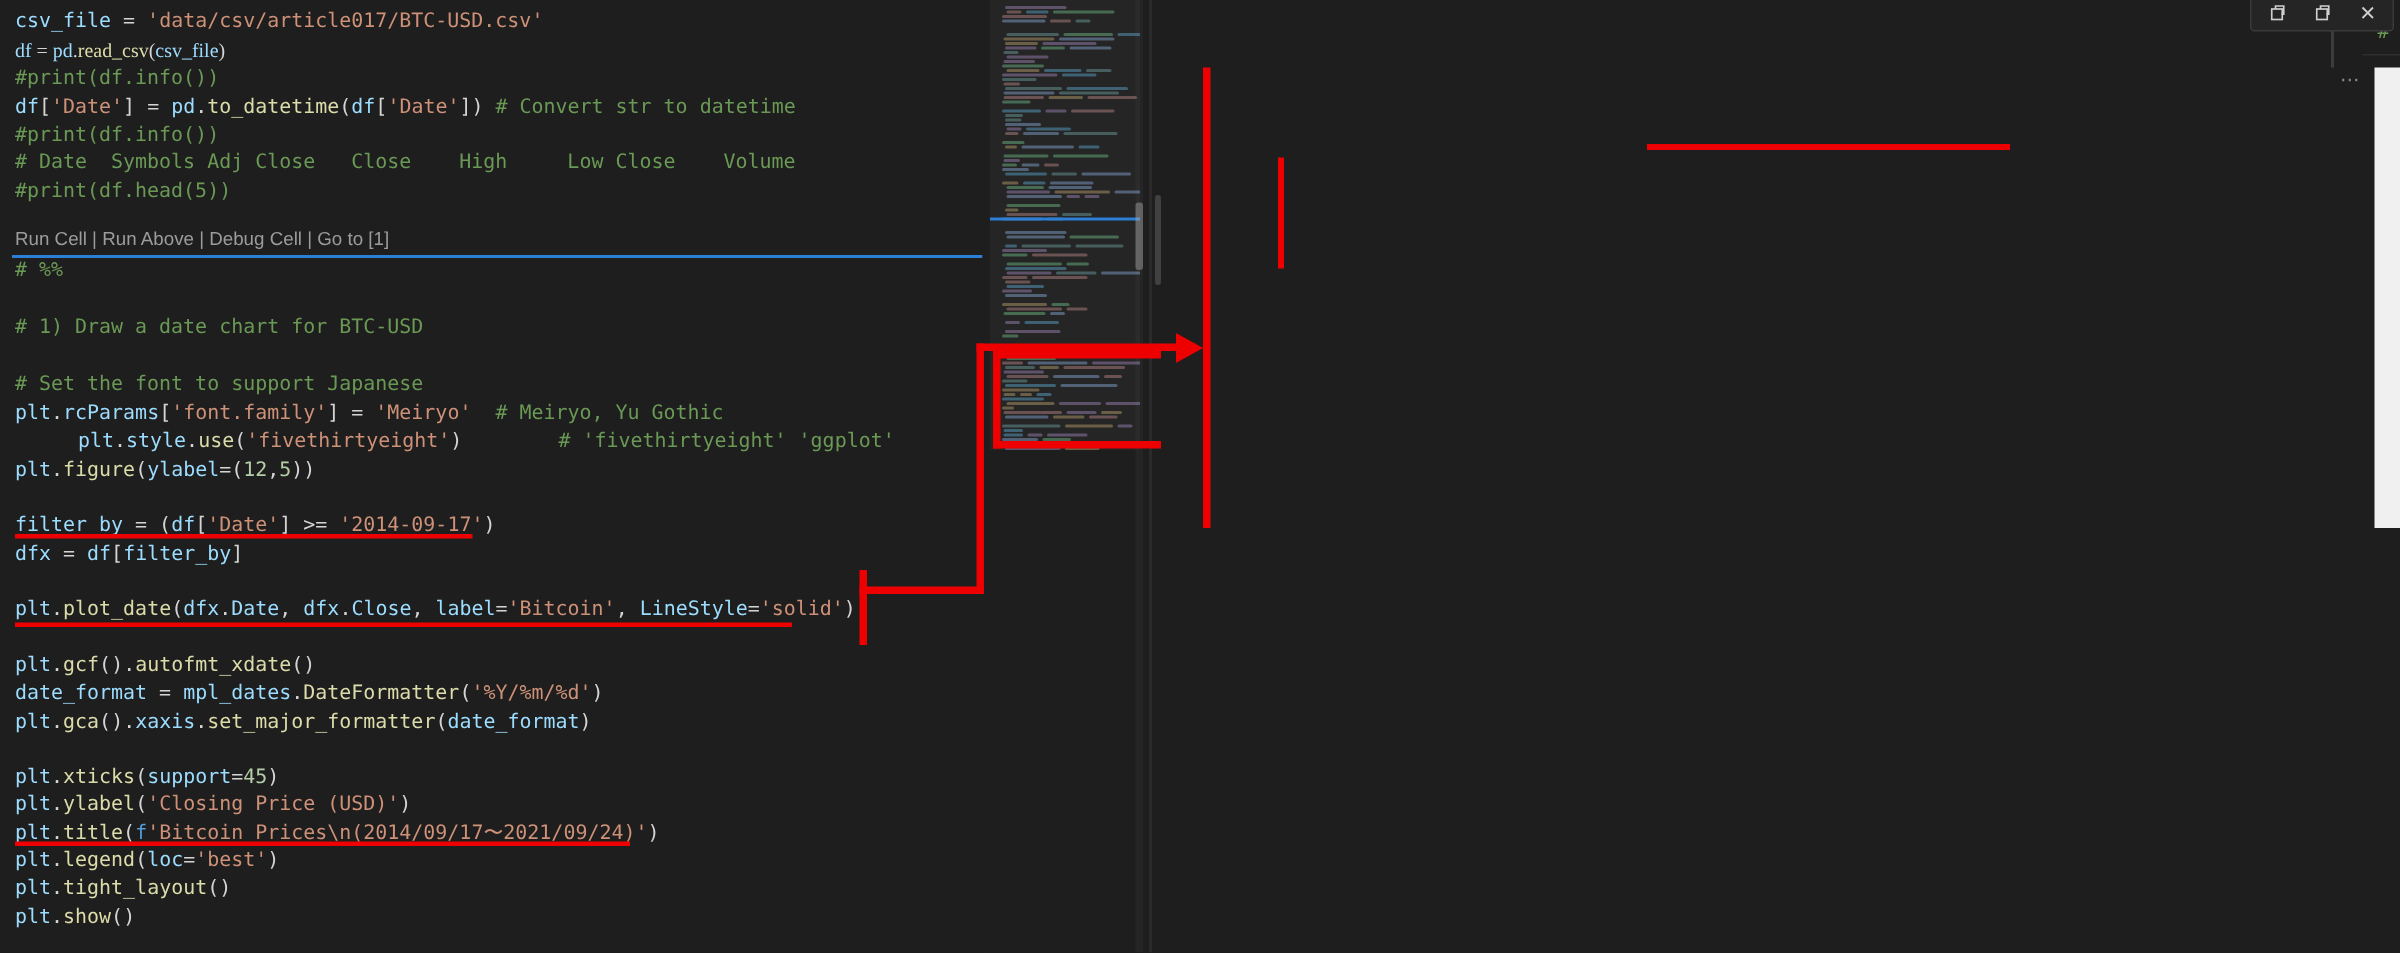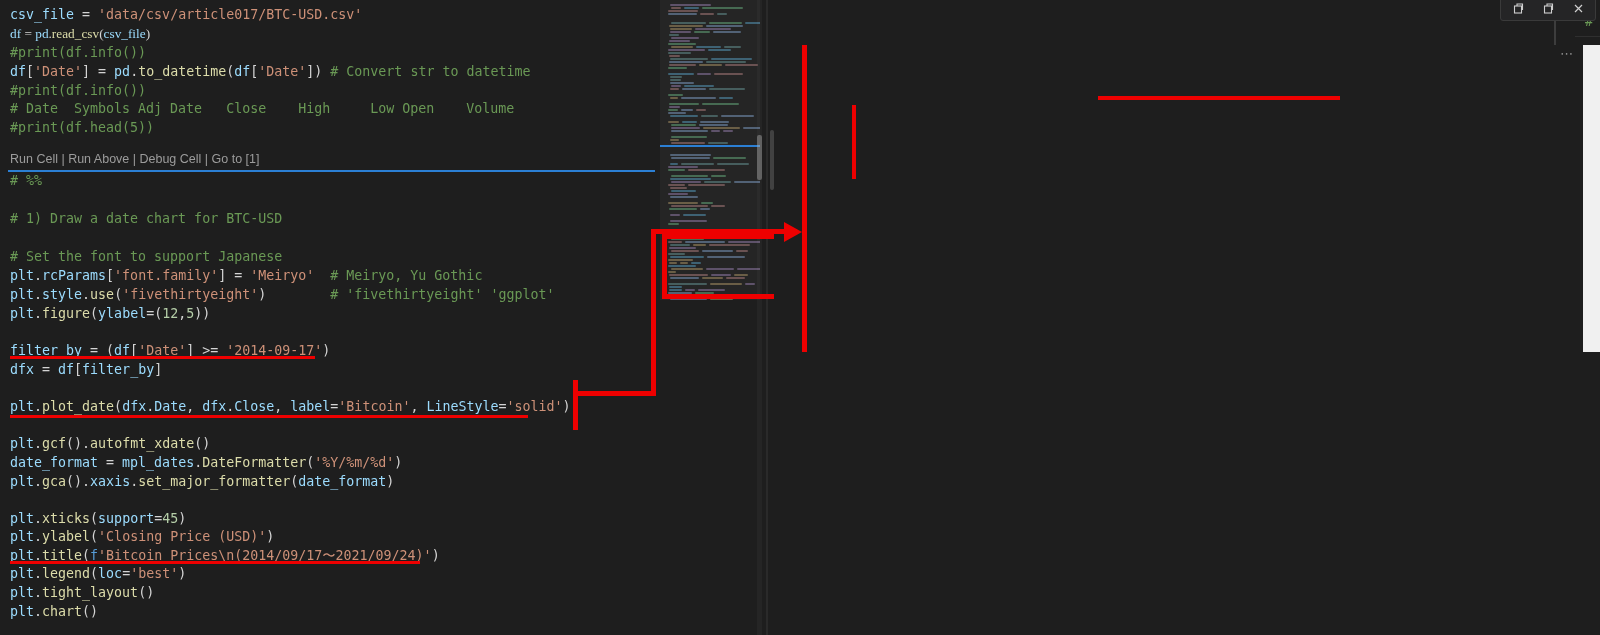--- a/index.html
+++ b/index.html
@@ -151,40 +151,40 @@
 
 <div id="root">
 
   <div id="editor-pane">
     <div id="code-lines">
         <div class="code-line" style="top: 6px;"><span class="tok-var">csv_file</span><span class="tok-plain"> = </span><span class="tok-str">'data/csv/article017/BTC-USD.csv'</span></div>
         <div class="code-line" style="top: 25px; font-family: Liberation Serif, serif;"><span class="tok-var">df</span><span class="tok-plain"> = </span><span class="tok-var">pd</span><span class="tok-plain">.</span><span class="tok-func">read_csv</span><span class="tok-plain">(</span><span class="tok-var">csv_file</span><span class="tok-plain">)</span></div>
         <div class="code-line" style="top: 44px;"><span class="tok-com">#print(df.info())</span></div>
         <div class="code-line" style="top: 63px;"><span class="tok-var">df</span><span class="tok-plain">[</span><span class="tok-str">'Date'</span><span class="tok-plain">] = </span><span class="tok-var">pd</span><span class="tok-plain">.</span><span class="tok-func">to_datetime</span><span class="tok-plain">(</span><span class="tok-var">df</span><span class="tok-plain">[</span><span class="tok-str">'Date'</span><span class="tok-plain">]) </span><span class="tok-com"># Convert str to datetime</span></div>
         <div class="code-line" style="top: 82px;"><span class="tok-com">#print(df.info())</span></div>
-        <div class="code-line" style="top: 100px;"><span class="tok-com"># Date  Symbols Adj Date   Close    High     Low Open    Volume</span></div>
+        <div class="code-line" style="top: 100px;"><span class="tok-com"># Date  Symbols Adj Close   Close    High     Low Close    Volume</span></div>
         <div class="code-line" style="top: 119px;"><span class="tok-com">#print(df.head(5))</span></div>
         <div class="code-line" style="top: 172px;"><span class="tok-com"># %%</span></div>
         <div class="code-line" style="top: 210px;"><span class="tok-com"># 1) Draw a date chart for BTC-USD</span></div>
         <div class="code-line" style="top: 248px;"><span class="tok-com"># Set the font to support Japanese</span></div>
         <div class="code-line" style="top: 267px; text-align: center;"><span class="tok-var">plt</span><span class="tok-plain">.</span><span class="tok-var">rcParams</span><span class="tok-plain">[</span><span class="tok-str">'font.family'</span><span class="tok-plain">] = </span><span class="tok-str">'Meiryo'</span><span class="tok-plain">  </span><span class="tok-com"># Meiryo, Yu Gothic</span></div>
-        <div class="code-line" style="top: 286px;"><span class="tok-var">plt</span><span class="tok-plain">.</span><span class="tok-var">style</span><span class="tok-plain">.</span><span class="tok-func">use</span><span class="tok-plain">(</span><span class="tok-str">'fivethirtyeight'</span><span class="tok-plain">)        </span><span class="tok-com"># 'fivethirtyeight' 'ggplot'</span></div>
+        <div class="code-line" style="top: 286px; margin-left: 42px;"><span class="tok-var">plt</span><span class="tok-plain">.</span><span class="tok-var">style</span><span class="tok-plain">.</span><span class="tok-func">use</span><span class="tok-plain">(</span><span class="tok-str">'fivethirtyeight'</span><span class="tok-plain">)        </span><span class="tok-com"># 'fivethirtyeight' 'ggplot'</span></div>
         <div class="code-line" style="top: 305px;"><span class="tok-var">plt</span><span class="tok-plain">.</span><span class="tok-func">figure</span><span class="tok-plain">(</span><span class="tok-var">ylabel</span><span class="tok-plain">=(</span><span class="tok-num">12</span><span class="tok-plain">,</span><span class="tok-num">5</span><span class="tok-plain">))</span></div>
         <div class="code-line" style="top: 342px;"><span class="tok-var">filter_by</span><span class="tok-plain"> = (</span><span class="tok-var">df</span><span class="tok-plain">[</span><span class="tok-str">'Date'</span><span class="tok-plain">] &gt;= </span><span class="tok-str">'2014-09-17'</span><span class="tok-plain">)</span></div>
         <div class="code-line" style="top: 361px;"><span class="tok-var">dfx</span><span class="tok-plain"> = </span><span class="tok-var">df</span><span class="tok-plain">[</span><span class="tok-var">filter_by</span><span class="tok-plain">]</span></div>
         <div class="code-line" style="top: 398px;"><span class="tok-var">plt</span><span class="tok-plain">.</span><span class="tok-func">plot_date</span><span class="tok-plain">(</span><span class="tok-var">dfx</span><span class="tok-plain">.</span><span class="tok-var">Date</span><span class="tok-plain">, </span><span class="tok-var">dfx</span><span class="tok-plain">.</span><span class="tok-var">Close</span><span class="tok-plain">, </span><span class="tok-var">label</span><span class="tok-plain">=</span><span class="tok-str">'Bitcoin'</span><span class="tok-plain">, </span><span class="tok-var">LineStyle</span><span class="tok-plain">=</span><span class="tok-str">'solid'</span><span class="tok-plain">)</span></div>
         <div class="code-line" style="top: 435px;"><span class="tok-var">plt</span><span class="tok-plain">.</span><span class="tok-func">gcf</span><span class="tok-plain">().</span><span class="tok-func">autofmt_xdate</span><span class="tok-plain">()</span></div>
         <div class="code-line" style="top: 454px;"><span class="tok-var">date_format</span><span class="tok-plain"> = </span><span class="tok-var">mpl_dates</span><span class="tok-plain">.</span><span class="tok-func">DateFormatter</span><span class="tok-plain">(</span><span class="tok-str">'%Y/%m/%d'</span><span class="tok-plain">)</span></div>
         <div class="code-line" style="top: 473px;"><span class="tok-var">plt</span><span class="tok-plain">.</span><span class="tok-func">gca</span><span class="tok-plain">().</span><span class="tok-var">xaxis</span><span class="tok-plain">.</span><span class="tok-func">set_major_formatter</span><span class="tok-plain">(</span><span class="tok-var">date_format</span><span class="tok-plain">)</span></div>
         <div class="code-line" style="top: 510px;"><span class="tok-var">plt</span><span class="tok-plain">.</span><span class="tok-func">xticks</span><span class="tok-plain">(</span><span class="tok-var">support</span><span class="tok-plain">=</span><span class="tok-num">45</span><span class="tok-plain">)</span></div>
         <div class="code-line" style="top: 528px;"><span class="tok-var">plt</span><span class="tok-plain">.</span><span class="tok-func">ylabel</span><span class="tok-plain">(</span><span class="tok-str">'Closing Price (USD)'</span><span class="tok-plain">)</span></div>
         <div class="code-line" style="top: 547px;"><span class="tok-var">plt</span><span class="tok-plain">.</span><span class="tok-func">title</span><span class="tok-plain">(</span><span class="tok-blue">f</span><span class="tok-str">'Bitcoin Prices\n(2014/09/17〜2021/09/24)'</span><span class="tok-plain">)</span></div>
         <div class="code-line" style="top: 565px;"><span class="tok-var">plt</span><span class="tok-plain">.</span><span class="tok-func">legend</span><span class="tok-plain">(</span><span class="tok-var">loc</span><span class="tok-plain">=</span><span class="tok-str">'best'</span><span class="tok-plain">)</span></div>
         <div class="code-line" style="top: 584px;"><span class="tok-var">plt</span><span class="tok-plain">.</span><span class="tok-func">tight_layout</span><span class="tok-plain">()</span></div>
-        <div class="code-line" style="top: 603px;"><span class="tok-var">plt</span><span class="tok-plain">.</span><span class="tok-func">chart</span><span class="tok-plain">()</span></div>
+        <div class="code-line" style="top: 603px;"><span class="tok-var">plt</span><span class="tok-plain">.</span><span class="tok-func">show</span><span class="tok-plain">()</span></div>
       </div>
 
     <div id="codelens">Run Cell | Run Above | Debug Cell | Go to [1]</div>
     <div id="cell-divider"></div>
   </div>
 
   <div id="minimap">
       <div class="mm-row" style="left: 10px; top: 4px; width: 41px; background: rgb(106, 90, 122);"></div>
       <div class="mm-row" style="left: 11px; top: 7px; width: 10px; background: rgb(122, 90, 90);"></div>
       <div class="mm-row" style="left: 24px; top: 7px; width: 15px; background: rgb(63, 111, 134);"></div>

